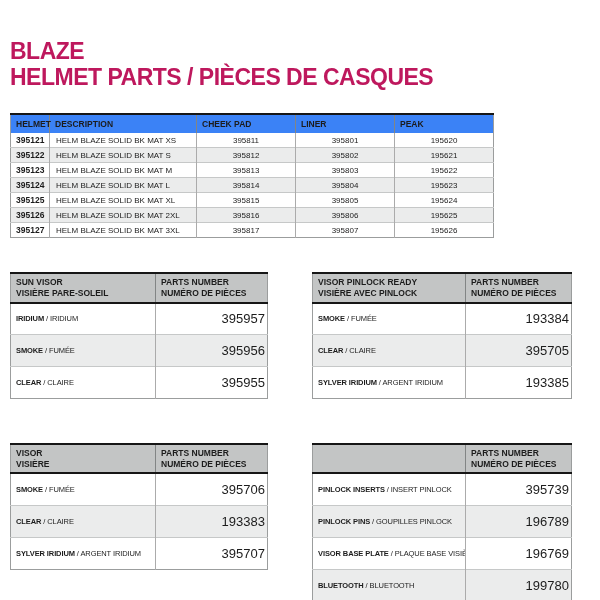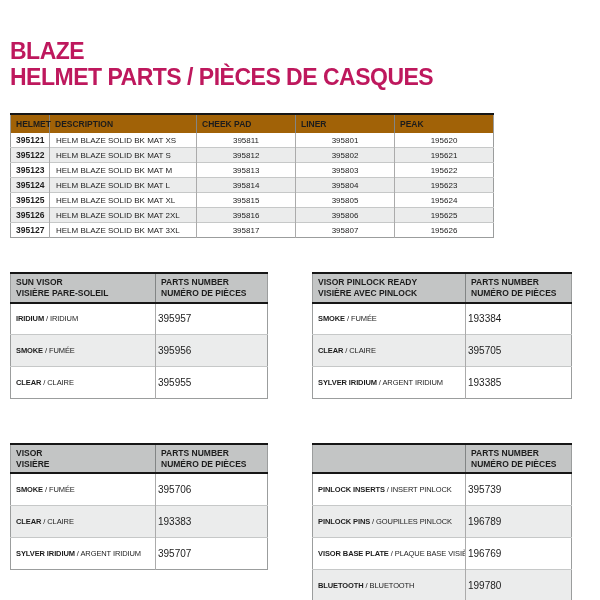--- a/index.html
+++ b/index.html
@@ -26,21 +26,21 @@
   table { border-collapse:collapse; table-layout:fixed; }
 
   
   .main-table {
     margin-top:23px;
     width:483px;
     border:1px solid #9b9d9d;
     border-top:2px solid #161616;
   }
   .main-table th {
-    background:#a16207;
+    background:#3b82f6;
     font-size:8.5px;
     font-weight:bold;
     text-align:left;
     vertical-align:middle;
     padding:2px 3px 2px 5px;
     border-left:1px solid #828585;
   }
   .main-table th:first-child { border-left:none; }
   .main-table thead tr.h1 th { height:19px; }
   .main-table thead tr.h2 th {
@@ -98,22 +98,22 @@
   .small-table .hl { display:block; line-height:1.25; }
   .small-table td { height:32px; font-size:7.5px; padding:1px 2px; }
   .small-table td.label-cell {
     padding-left:5px;
     white-space:nowrap;
     overflow:hidden;
     letter-spacing:-0.1px;
   }
   .small-table td.label-cell .en { font-weight:bold; }
   .small-table td.num-cell {
-    text-align:left;
-    font-size:10px;
+    text-align:right;
+    font-size:13px;
     border-left:1px solid #ababab;
   }
   .small-table tbody tr + tr td { border-top:1px solid #c6c8c8; }
   .small-table tbody tr:nth-child(even) { background:#ebecec; }
 </style>
 </head>
 <body>
 
 <div class="page">
 

